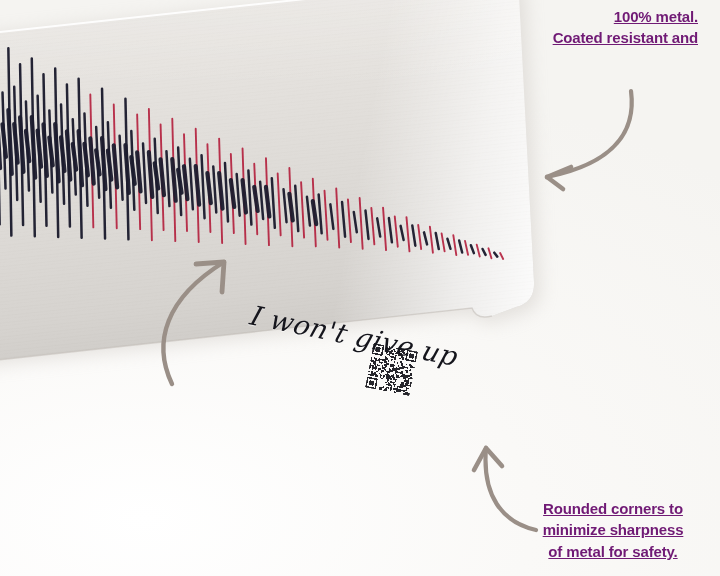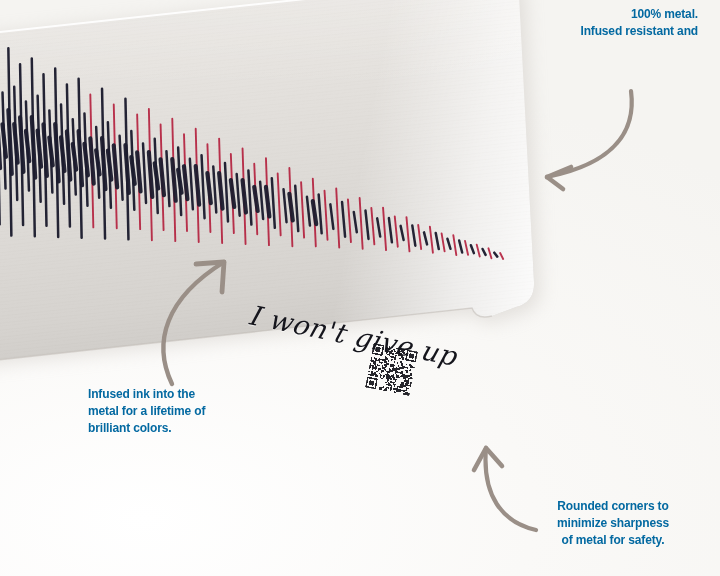--- a/index.html
+++ b/index.html
@@ -67,25 +67,26 @@
     left:429px; top:377px;
     width:45px; height:45px;
     transform:rotate(11deg);
     opacity:.93;
   }
   .qr svg{ display:block; }
 
   
   .callout{
     position:absolute;
-    color:#0369a1;
+    color:#701a75;
     font-weight:bold;
-    font-size:12px;
+    font-size:15px;
     line-height:1.42;
     letter-spacing:-.15px;
+    text-decoration:underline;
   }
   #callout-metal{ right:22px; top:6px; text-align:right; width:330px; }
   #callout-ink{ left:88px; top:386px; text-align:left; width:230px; }
   #callout-corners{ left:500px; top:498px; text-align:center; width:226px; }
 
   
   .arrow{ position:absolute; pointer-events:none; }
   .arrow svg{ display:block; overflow:visible; }
   #arrow-metal{ left:505px; top:85px; }
   #arrow-ink{   left:140px; top:238px; }
@@ -686,26 +687,21 @@
 
   <div class="arrow" id="arrow-corners">
     <svg width="110" height="100" viewBox="0 0 110 100">
       <path d="M 84 94 C 50 86 30 60 34 12" fill="none" stroke="#9a8f87" stroke-width="4.2" stroke-linecap="round"></path>
       <path d="M 34 12 L 22 34 M 34 12 L 50 30" fill="none" stroke="#9a8f87" stroke-width="4.6" stroke-linecap="round"></path>
     </svg>
   </div>
 
   <div class="callout" id="callout-metal">
       <div>100% metal.</div>
-      <div>Infused resistant and</div>
-    </div>
-  <div class="callout" id="callout-ink">
-      <div>Infused ink into the</div>
-      <div>metal for a lifetime of</div>
-      <div>brilliant colors.</div>
+      <div>Coated resistant and</div>
     </div>
   <div class="callout" id="callout-corners">
       <div>Rounded corners to</div>
       <div>minimize sharpness</div>
       <div>of metal for safety.</div>
     </div>
 
 </div>
 
 </body></html>

